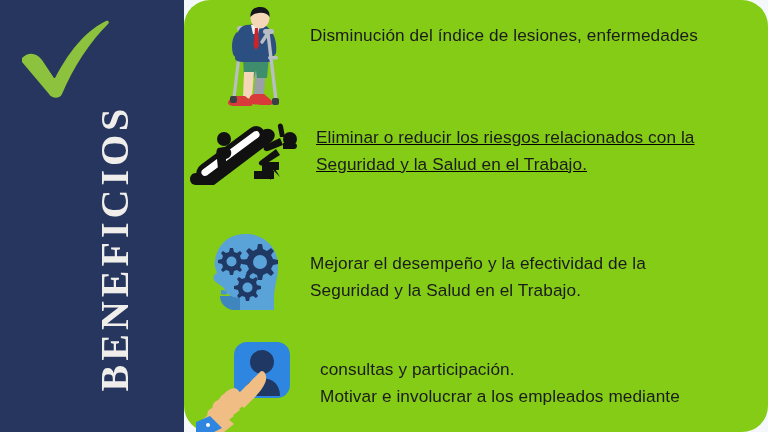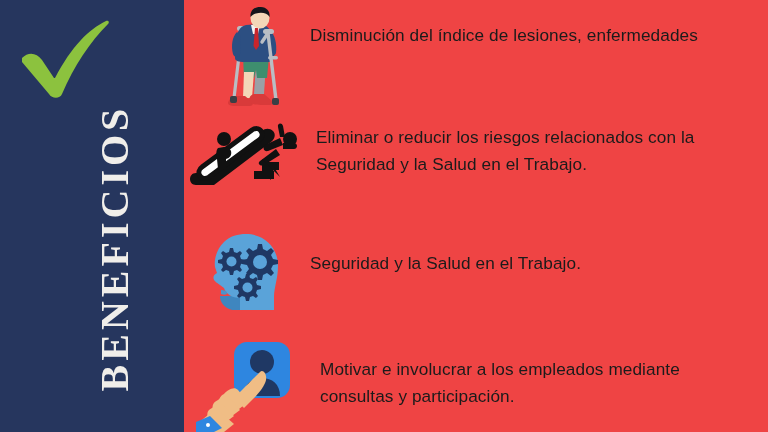--- a/index.html
+++ b/index.html
@@ -61,32 +61,33 @@
     margin-left: 22px;
   }
 
   
   #content {
     position: absolute;
     left: 184px;
     top: 0;
     width: 584px;
     height: 432px;
-    background: #ef4444;
+    background: #84cc16;
+    border-radius: 26px;
   }
 
   .row {
     position: absolute;
     left: 0;
     width: 584px;
     display: flex;
     align-items: flex-start;
   }
   #row-0 { top: 4px;   height: 108px; }
-  #row-1 { top: 112px; height: 100px; }
+  #row-1 { top: 112px; height: 100px; text-decoration: underline; }
   #row-2 { top: 222px; height: 110px; }
   #row-3 { top: 334px; height: 98px;  }
 
   .icon-cell {
     position: relative;
     flex: 0 0 auto;
     width: 126px;
     height: 100%;
   }
   .icon-cell svg { display: block; position: absolute; }
@@ -246,20 +247,21 @@
 
             <path d="M44 44 L47 44 L48 48 L51 49 L54 47 L56 49 L54 52 L55 55 L59 56
                      L59 59 L55 60 L54 63 L56 66 L54 68 L51 66 L48 67 L47 71 L44 71
                      L43 67 L40 66 L37 68 L35 66 L37 63 L36 60 L32 59 L32 56 L36 55
                      L37 52 L35 49 L37 47 L40 49 L43 48 Z"></path>
             <circle cx="45.5" cy="57.5" r="5" fill="#5aa3d9"></circle>
           </g>
         </svg>
       </div>
       <div class="text-cell">
+        <span class="line">Mejorar el desempeño y la efectividad de la</span>
         <span class="line">Seguridad y la Salud en el Trabajo.</span>
       </div>
     </div>
 
     <div class="row" id="row-3">
       <div class="icon-cell">
         <svg width="106" height="94" viewBox="0 0 106 94" style="left:12px; top:4px;">
 
           <rect x="38" y="4" width="56" height="56" rx="13" fill="#2e86e0"></rect>
 
@@ -279,19 +281,19 @@
                      C24 64 20 67 16 70 Z" fill="#f0bd85"></path>
 
             <path d="M20 70 L38 86 L28 94 L6 94 L6 82 Z" fill="#f0bd85"></path>
 
             <path d="M14 78 L26 90 L18 94 L0 94 L0 84 Z" fill="#2e86e0"></path>
             <circle cx="12" cy="87" r="2" fill="#ffffff"></circle>
           </g>
         </svg>
       </div>
       <div class="text-cell">
+        <span class="line">consultas y participación.</span>
         <span class="line">Motivar e involucrar a los empleados mediante</span>
-        <span class="line">consultas y participación.</span>
       </div>
     </div>
 
   </div>
 </div>
 
 </body></html>

